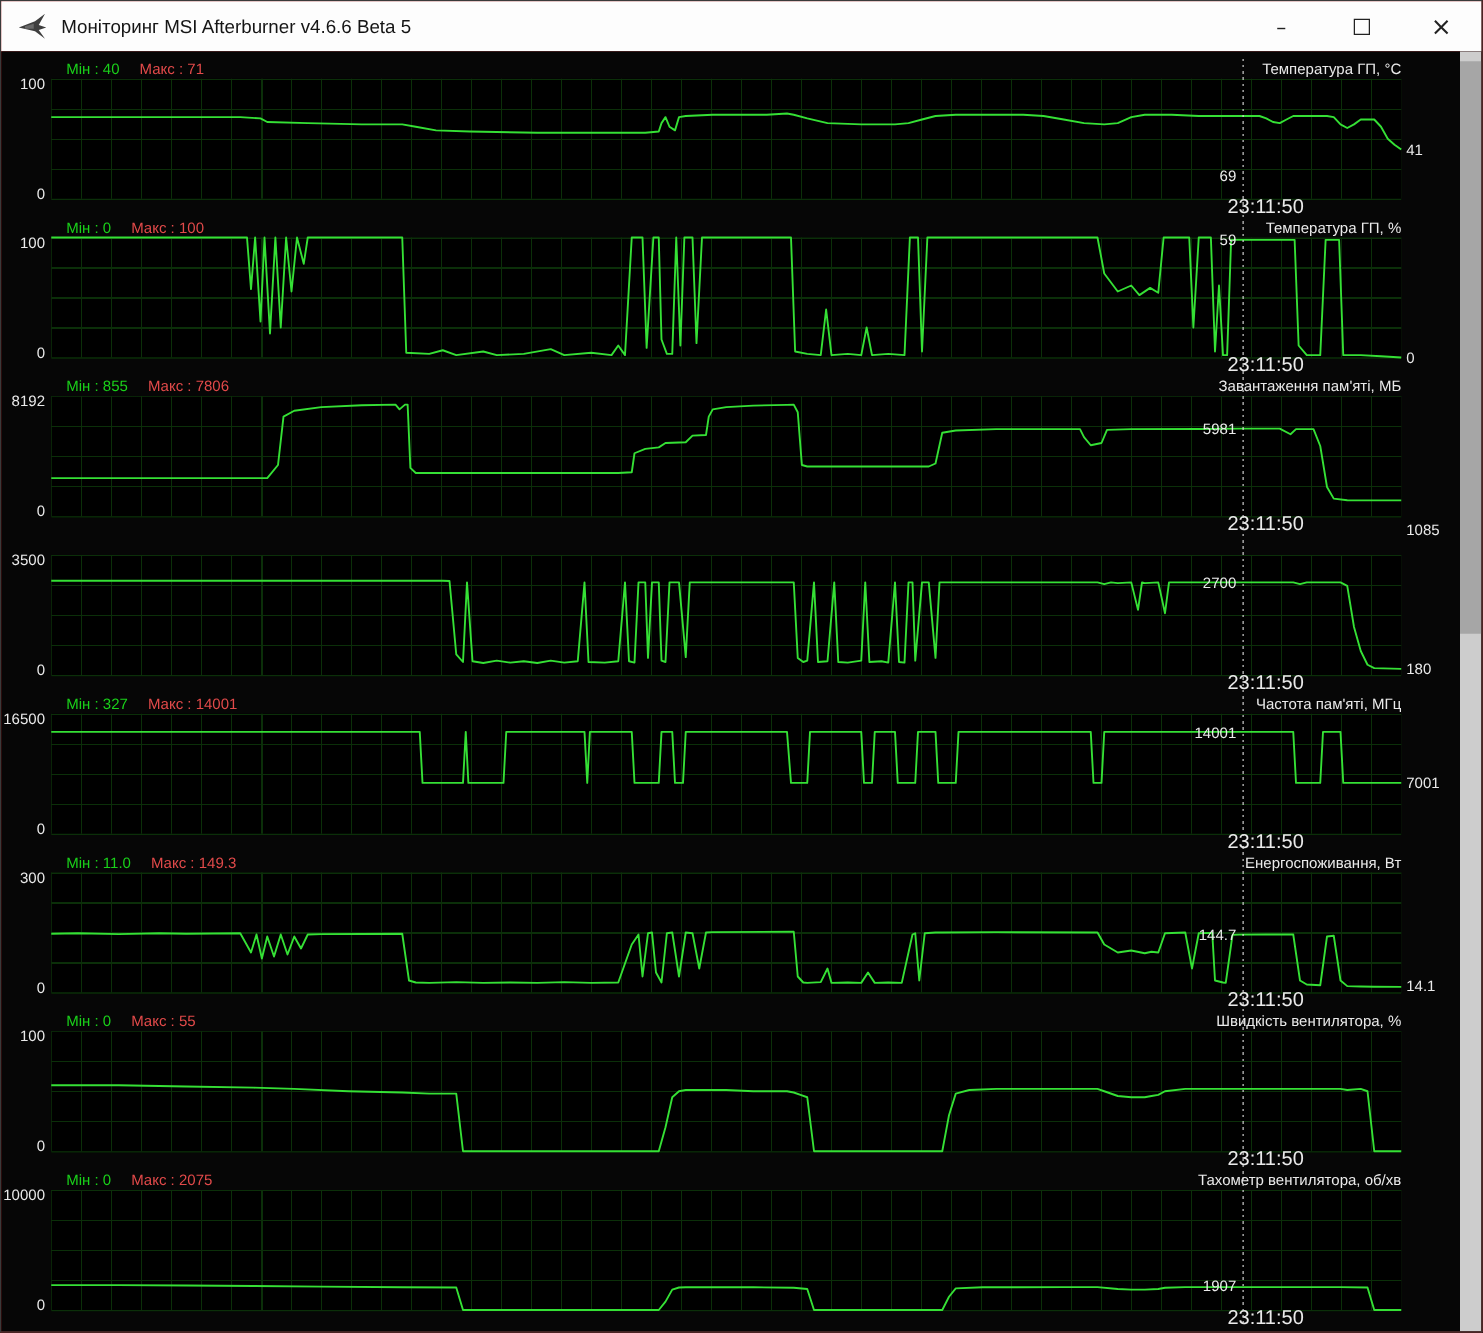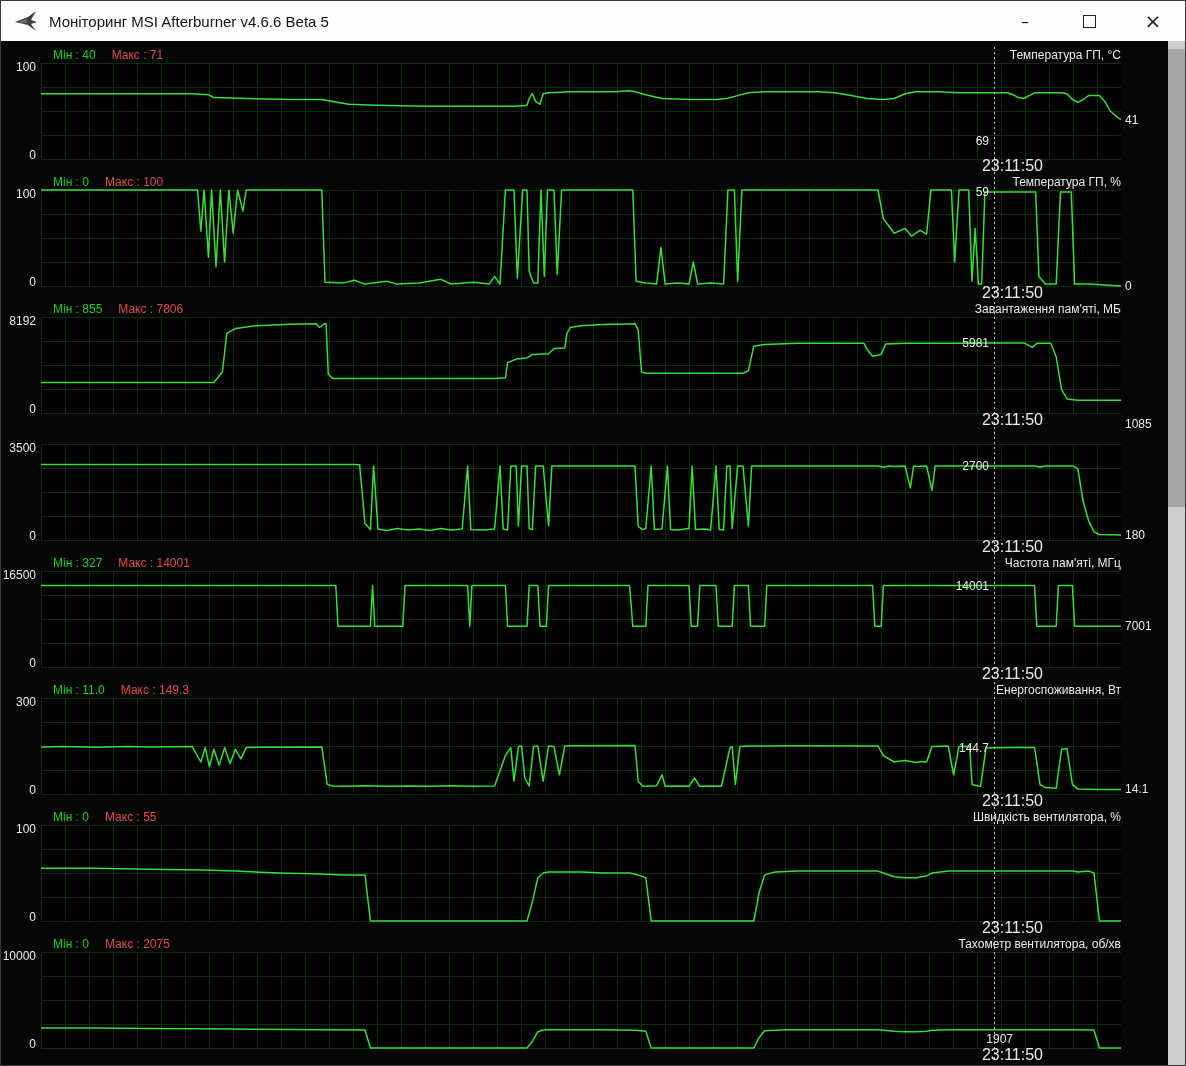--- a/index.html
+++ b/index.html
@@ -187,21 +187,21 @@
       <span class="pmin">Мін : 0</span>
       <span class="pmax">Макс : 2075</span>
       <span class="ptitle">Тахометр вентилятора, об/хв</span>
     </div>
     <div class="plot">
       <svg viewBox="0 0 1080 96" preserveAspectRatio="none">
         <polyline points="0.0,76.1 54.0,76.1 108.0,76.4 162.0,76.8 216.0,77.3 280.8,77.8 324.0,78.0 329.4,96.0 486.0,96.0 491.4,89.3 496.8,79.7 502.2,78.0 507.6,77.8 561.6,77.8 594.0,78.2 604.8,79.2 610.2,96.0 712.8,96.0 718.2,85.4 723.6,78.7 745.2,77.8 810.0,77.7 837.0,77.7 853.2,79.2 864.0,79.7 874.8,79.7 885.6,79.2 891.0,78.2 907.2,77.7 950.4,77.7 993.6,77.7 1031.4,77.7 1053.0,78.0 1058.4,96.0 1069.2,96.0 1080.0,96.0"></polyline>
       </svg>
       <span class="scale-top">10000</span>
       <span class="scale-bottom">0</span>
-      <span class="cursor-value" style="top: 81px; padding-left: 24px;">1907</span>
+      <span class="cursor-value" style="top: 71px;">1907</span>
 
     </div>
     <div class="ptime">23:11:50</div>
   </div>
 </div>
     <div class="cursor-line"></div>
     <div class="scrollbar">
       <div class="scroll-thumb"></div>
     </div>
   </div>

